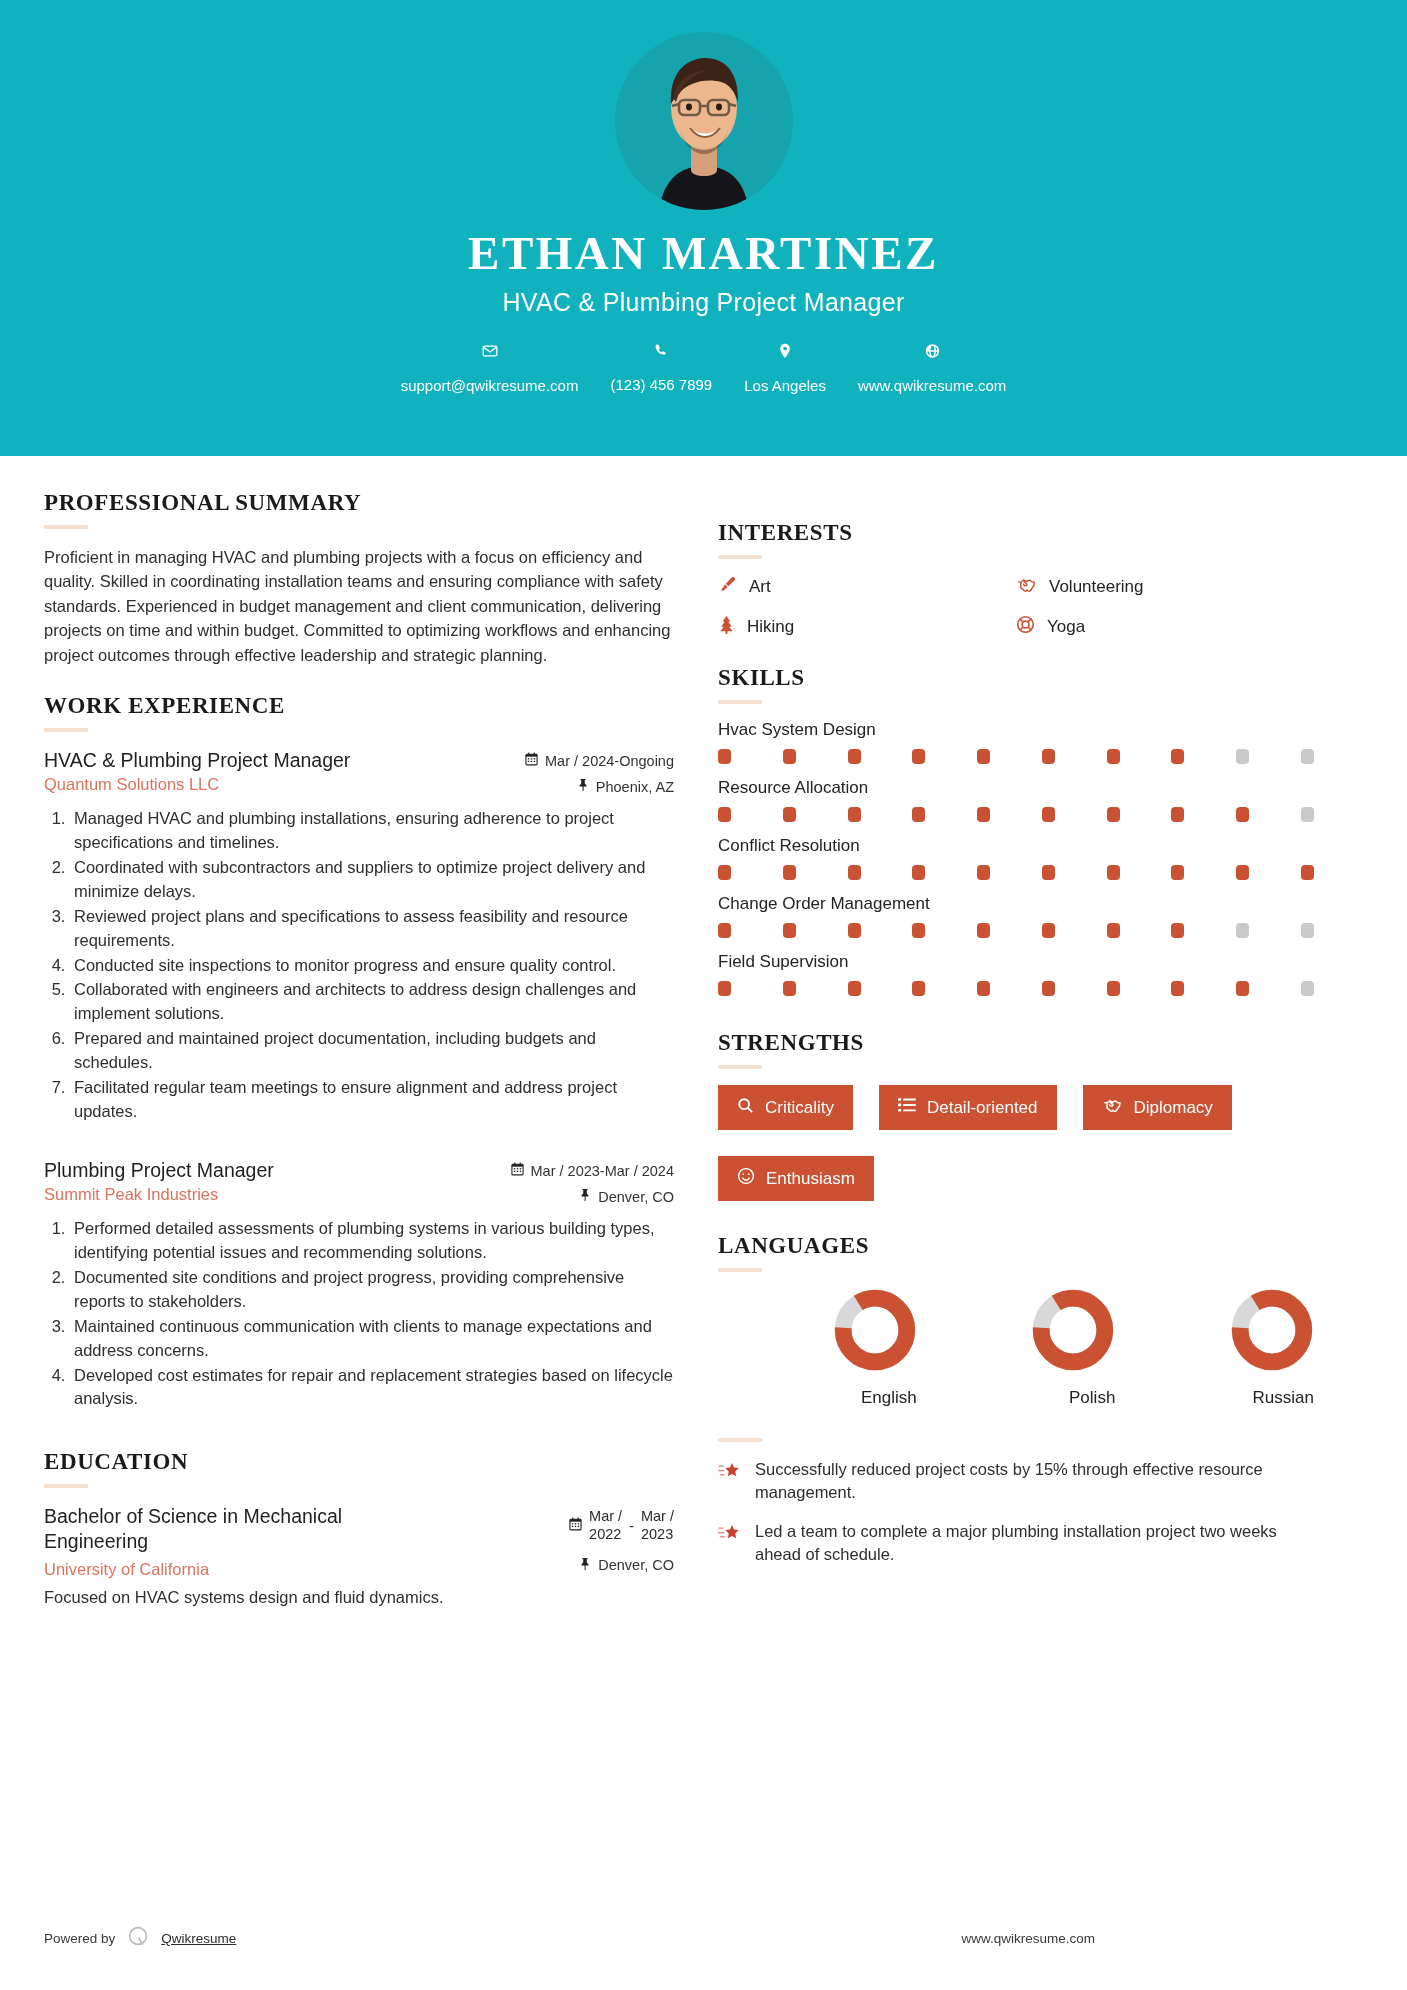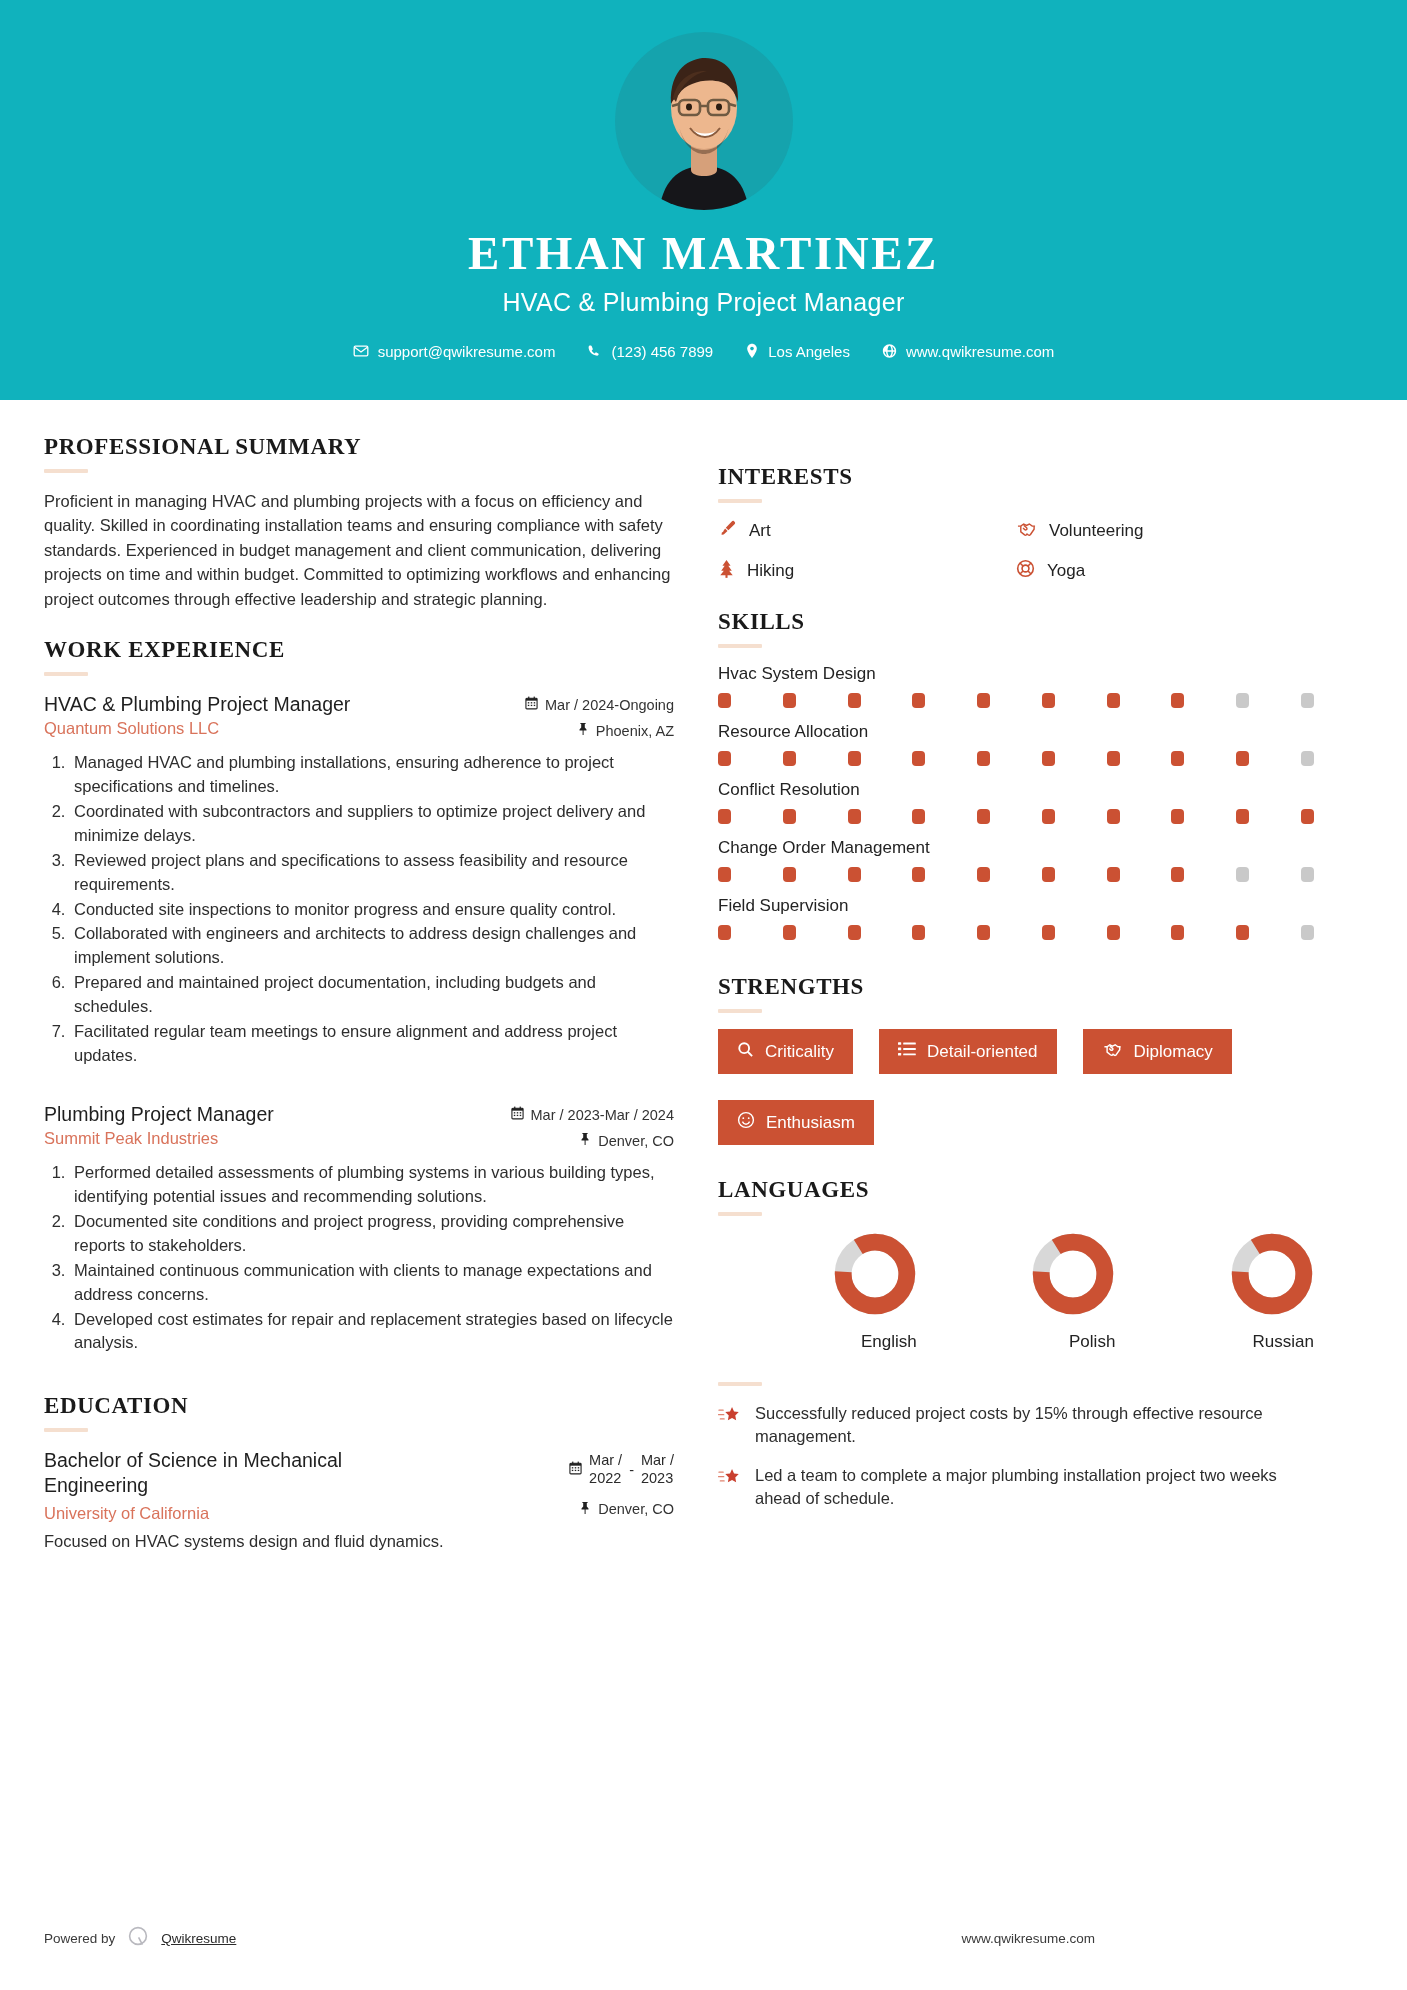--- a/index.html
+++ b/index.html
@@ -9,21 +9,21 @@
     height: 1990px;
     background: #ffffff;
     font-family: "Liberation Sans", sans-serif;
     color: #2b2b2b;
     overflow: hidden;
   }
 
   
   .header {
     background: #10b2bd;
-    height: 400px;
+    height: 456px;
     position: relative;
     text-align: center;
     padding-top: 32px;
   }
   .avatar-wrap {
     width: 178px;
     height: 178px;
     margin: 0 auto;
     border-radius: 50%;
     background: #15a3ad;
@@ -59,23 +59,24 @@
     justify-content: center;
     align-items: center;
     gap: 0px;
     margin-top: 26px;
     font-size: 15px;
     color: #ffffff;
   }
   .contact-item {
     display: flex;
     align-items: center;
-    gap: 9px;
+    gap: 18px;
     padding: 0 16px;
     white-space: nowrap;
+    flex-direction: column;
   }
   .contact-item svg { display: block; }
 
   
   .content {
     display: flex;
     padding: 34px 44px 0 44px;
     gap: 44px;
   }
   .col-left { width: 630px; flex: none; }

